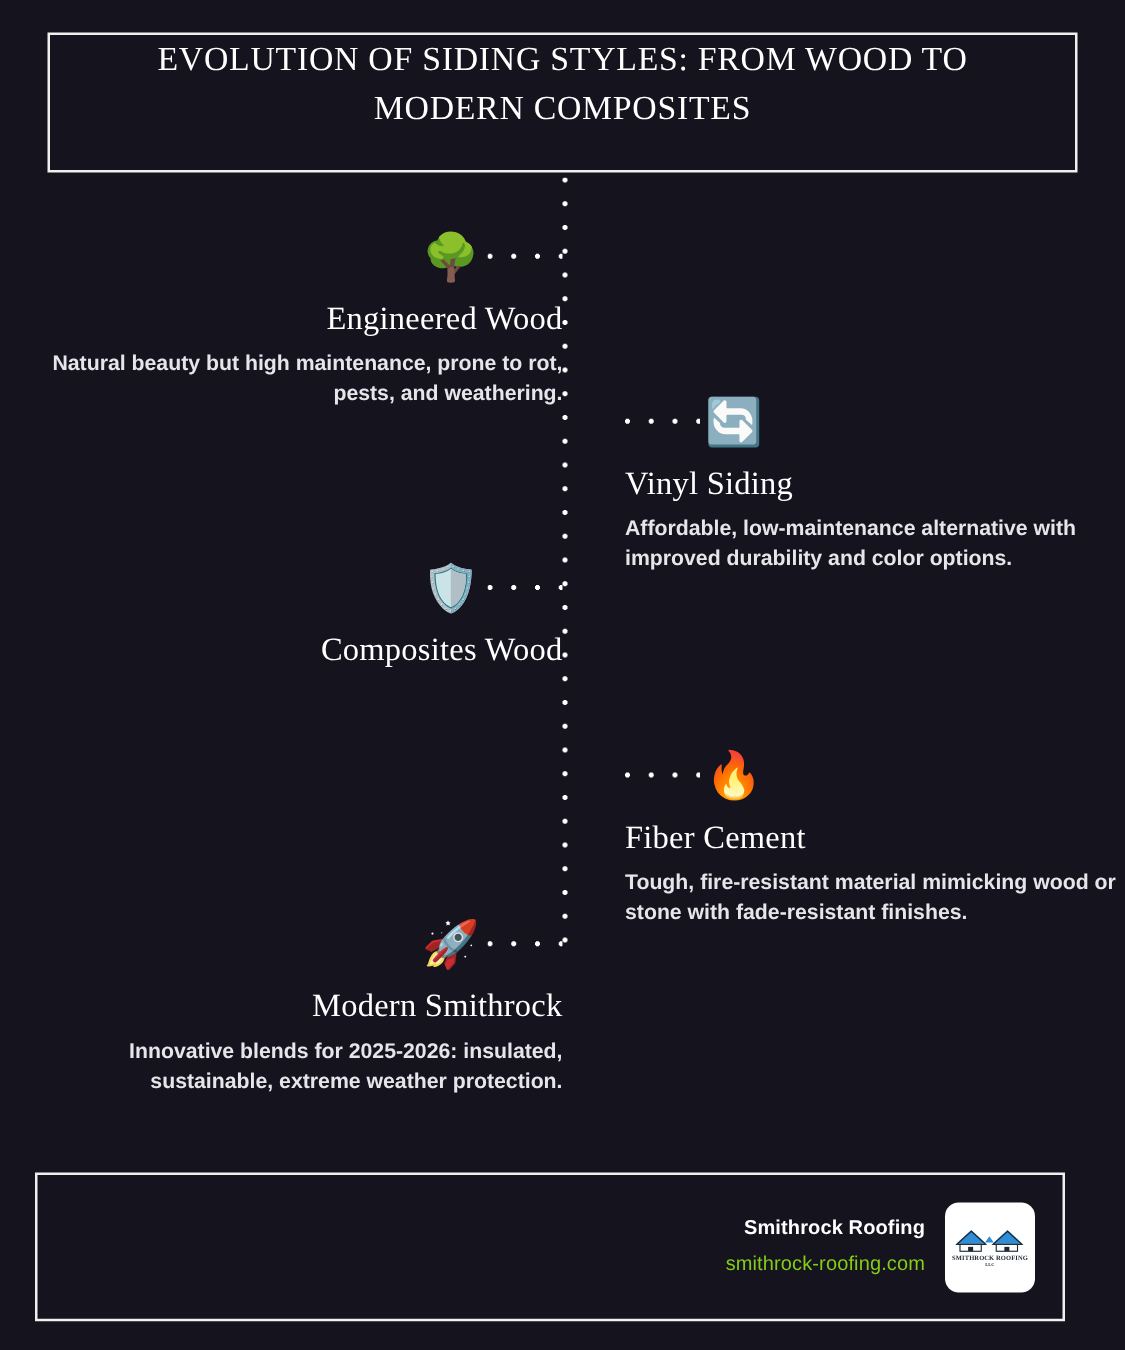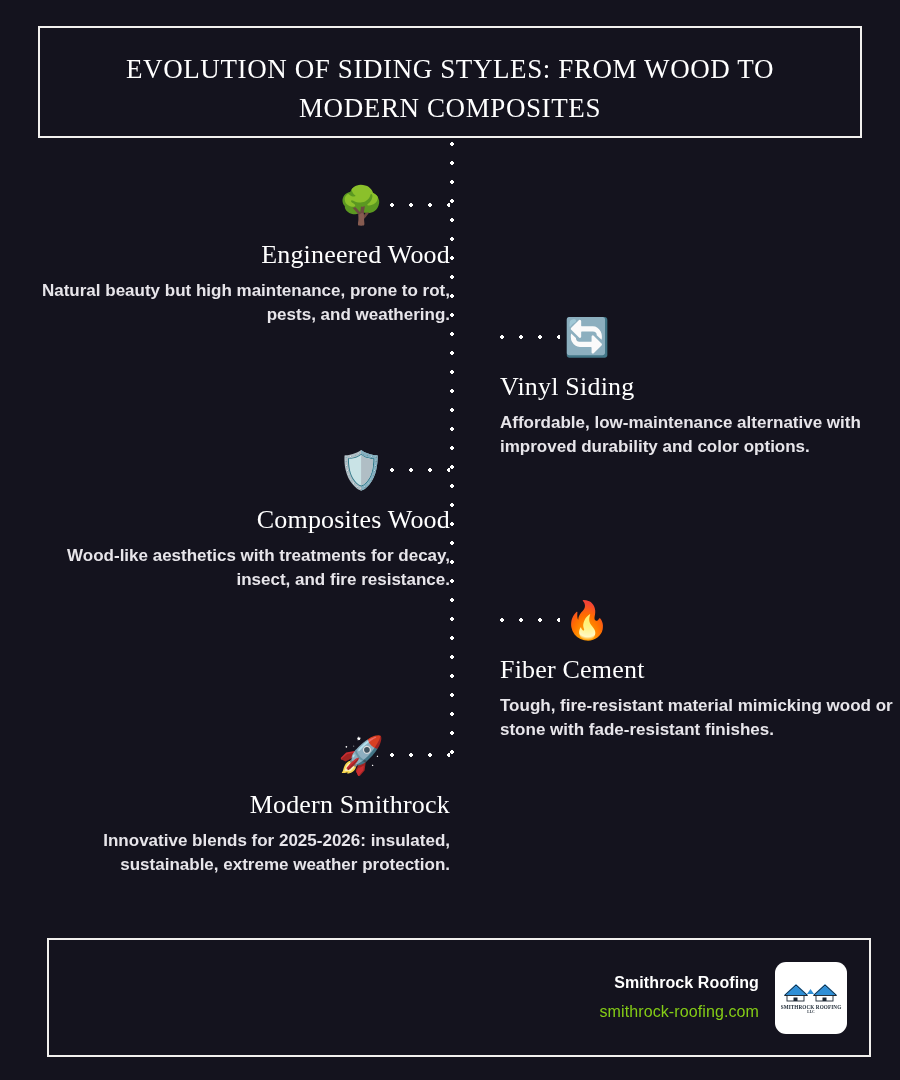--- a/index.html
+++ b/index.html
@@ -21,23 +21,23 @@
 
   
   .header-box {
     position: absolute;
     left: 38px;
     top: 26px;
     width: 824px;
     height: 112px;
     border: 2px solid #f2f0ee;
     display: flex;
-    align-items: flex-end;
+    align-items: flex-start;
     justify-content: center;
-    padding: 8px 46px;
+    padding: 0 46px;
   }
   .header-title {
     font-family: "Liberation Serif", serif;
     font-size: 27px;
     line-height: 1.45;
     letter-spacing: 0.6px;
     color: #ffffff;
     text-align: center;
     text-transform: uppercase;
     font-weight: 400;
@@ -112,21 +112,21 @@
   .entry-desc {
     font-size: 17px;
     line-height: 1.42;
     color: #e7e5ea;
     font-weight: 700;
   }
 
   
   .footer-box {
     position: absolute;
-    left: 47px;
+    left: 28px;
     top: 938px;
     width: 824px;
     height: 119px;
     border: 2px solid #f2f0ee;
     display: flex;
     align-items: center;
     justify-content: flex-end;
     padding-right: 22px;
     gap: 16px;
   }
@@ -209,21 +209,20 @@
       </div>
     </div>
 
     <div class="entry left" style="top:305px;">
       <div class="entry-icon-row">
         <span class="entry-emoji">🛡️</span>
         <span class="connector"></span>
       </div>
       <div class="entry-text">
         <div class="entry-title">Composites Wood</div>
-        <div class="entry-desc">Wood-like aesthetics with treatments for decay, insect, and fire resistance.</div>
       </div>
     </div>
 
     <div class="entry right" style="top:455px;">
       <div class="entry-icon-row">
         <span class="entry-emoji">🔥</span>
         <span class="connector"></span>
       </div>
       <div class="entry-text">
         <div class="entry-title">Fiber Cement</div>

